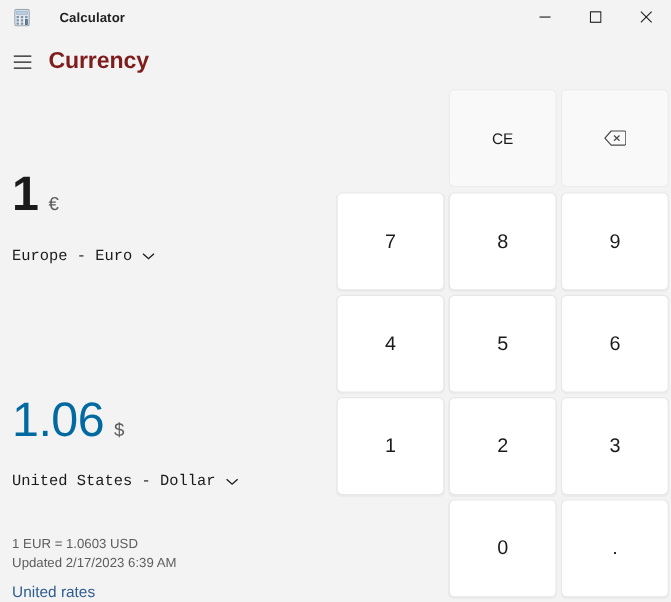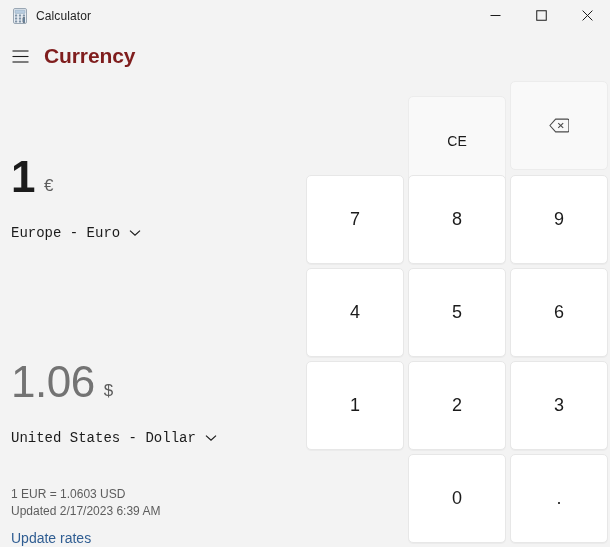--- a/index.html
+++ b/index.html
@@ -36,24 +36,25 @@
 
   .app-icon {
     width: 16px;
     height: 16px;
     margin-left: 12px;
     flex: 0 0 auto;
     display: block;
   }
 
   .title-text {
-    margin-left: 8px;
+    margin-left: 26px;
     font-size: 12px;
     color: #1f1f1f;
     letter-spacing: 0.1px;
+    font-weight: bold;
   }
 
   .win-controls {
     position: absolute;
     top: 0;
     right: 0;
     display: flex;
     height: 31px;
   }
 
@@ -115,21 +116,21 @@
     align-items: flex-end;
     height: 48px;
   }
 
   .value {
     font-size: 44px;
     line-height: 46px;
     color: #1b1b1b;
   }
   .value.active { font-weight: 700; letter-spacing: -0.5px; }
-  .value.passive { font-weight: 300; letter-spacing: -0.5px; color: #737373; }
+  .value.passive { font-weight: 300; letter-spacing: -0.5px; color: #0369a1; }
 
   .unit {
     font-size: 17px;
     color: #5c5c5c;
     margin-left: 9px;
     margin-bottom: 4px;
     font-weight: 400;
   }
 
   .currency-select {
@@ -275,28 +276,28 @@
         <span>United States - Dollar</span>
         <svg class="chev" width="12" height="8" viewBox="0 0 12 8">
           <polyline points="1,1.6 6,6.2 11,1.6" fill="none" stroke="#1b1b1b" stroke-width="1.2"></polyline>
         </svg>
       </div>
     </div>
 
     <div class="rate-info">
       <div class="rate-line">1 EUR = 1.0603 USD</div>
       <div class="rate-line">Updated 2/17/2023 6:39 AM</div>
-      <a class="update-link" href="#">Update rates</a>
+      <a class="update-link" href="#">United rates</a>
     </div>
 
   </div>
 
   <div class="keypad">
 
-    <div class="key util" style="left:102px; top:15px; width:98px; height:89px;">CE</div>
+    <div class="key util" style="left:102px; top:0px; width:98px; height:89px;">CE</div>
 
     <div class="key util" style="left:204px; top:0px; width:98px; height:89px;">
       <svg width="20" height="15" viewBox="0 0 20 15">
         <path d="M6.6,1.1 L18.6,1.1 A1.3,1.3 0 0 1 19.9,2.4 L19.9,12.6 A1.3,1.3 0 0 1 18.6,13.9 L6.6,13.9 L0.9,7.5 Z" fill="none" stroke="#4a4a4a" stroke-width="1.1" stroke-linejoin="round"></path>
         <line x1="9.2" y1="5.2" x2="14.2" y2="9.9" stroke="#4a4a4a" stroke-width="1.1"></line>
         <line x1="14.2" y1="5.2" x2="9.2" y2="9.9" stroke="#4a4a4a" stroke-width="1.1"></line>
       </svg>
     </div>
 
     <div class="key" style="left:0px;   top:94px; width:98px; height:89px;">7</div>

